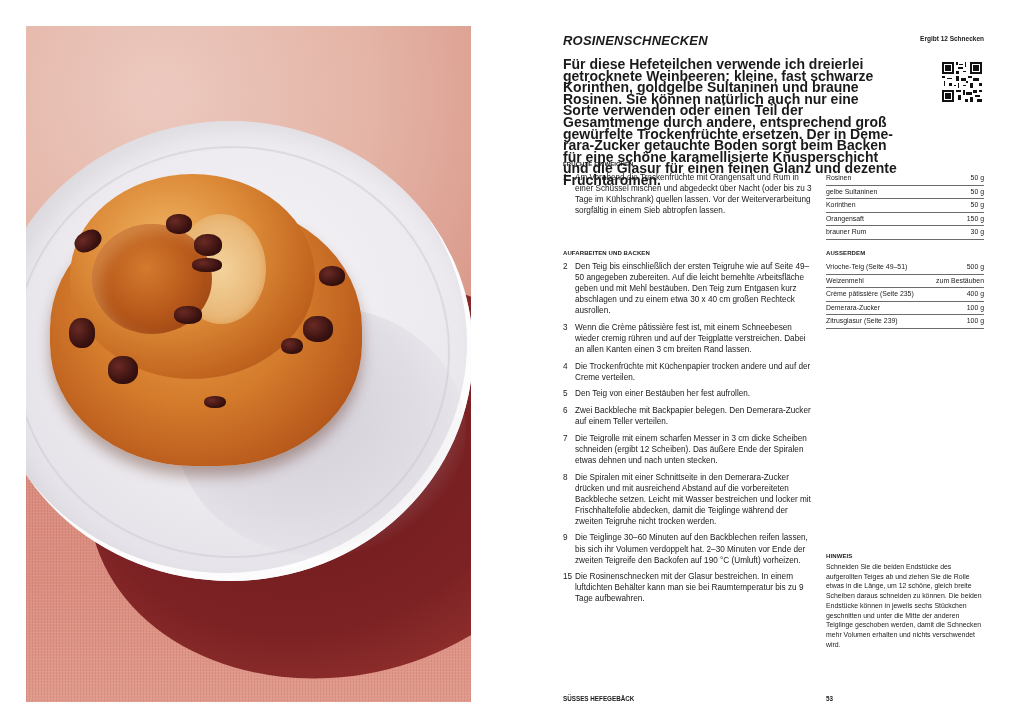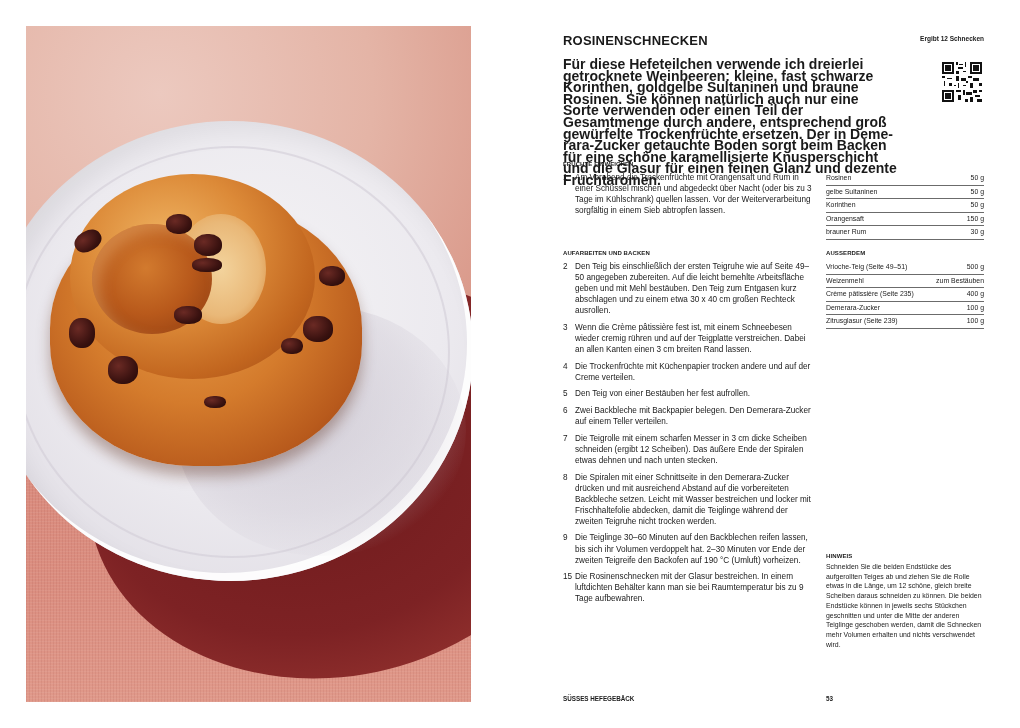--- a/index.html
+++ b/index.html
@@ -56,21 +56,21 @@
   .photo .swirl-inner {
     position:absolute; left:150px; top:188px; width:90px; height:110px; border-radius:50%;
     background:radial-gradient(ellipse at 50% 50%, #f3d39c 0%, #e9b878 60%, rgba(233,184,120,0) 100%);
   }
   .photo .raisin {
     position:absolute; width:22px; height:18px; border-radius:45%;
     background:radial-gradient(ellipse at 35% 35%, #6b2a24 0%, #3a1210 60%, #220807 100%);
   }
   
   .title {
-    position:absolute; left:563px; top:33px; font-size:13px; font-weight:700; letter-spacing:0.2px;
+    position:absolute; left:563px; top:33px; font-size:13px; font-weight:700; letter-spacing:0.2px;font-style:italic;
   }
   .yield {
     position:absolute; right:36px; top:35px; font-size:6.5px; font-weight:700;
   }
   .intro {
     position:absolute; left:563px; top:59px; width:335px; font-size:14px; font-weight:700; line-height:11.6px;
   }
   .qr {
     position:absolute; left:940px; top:60px; width:44px; height:44px;
   }

